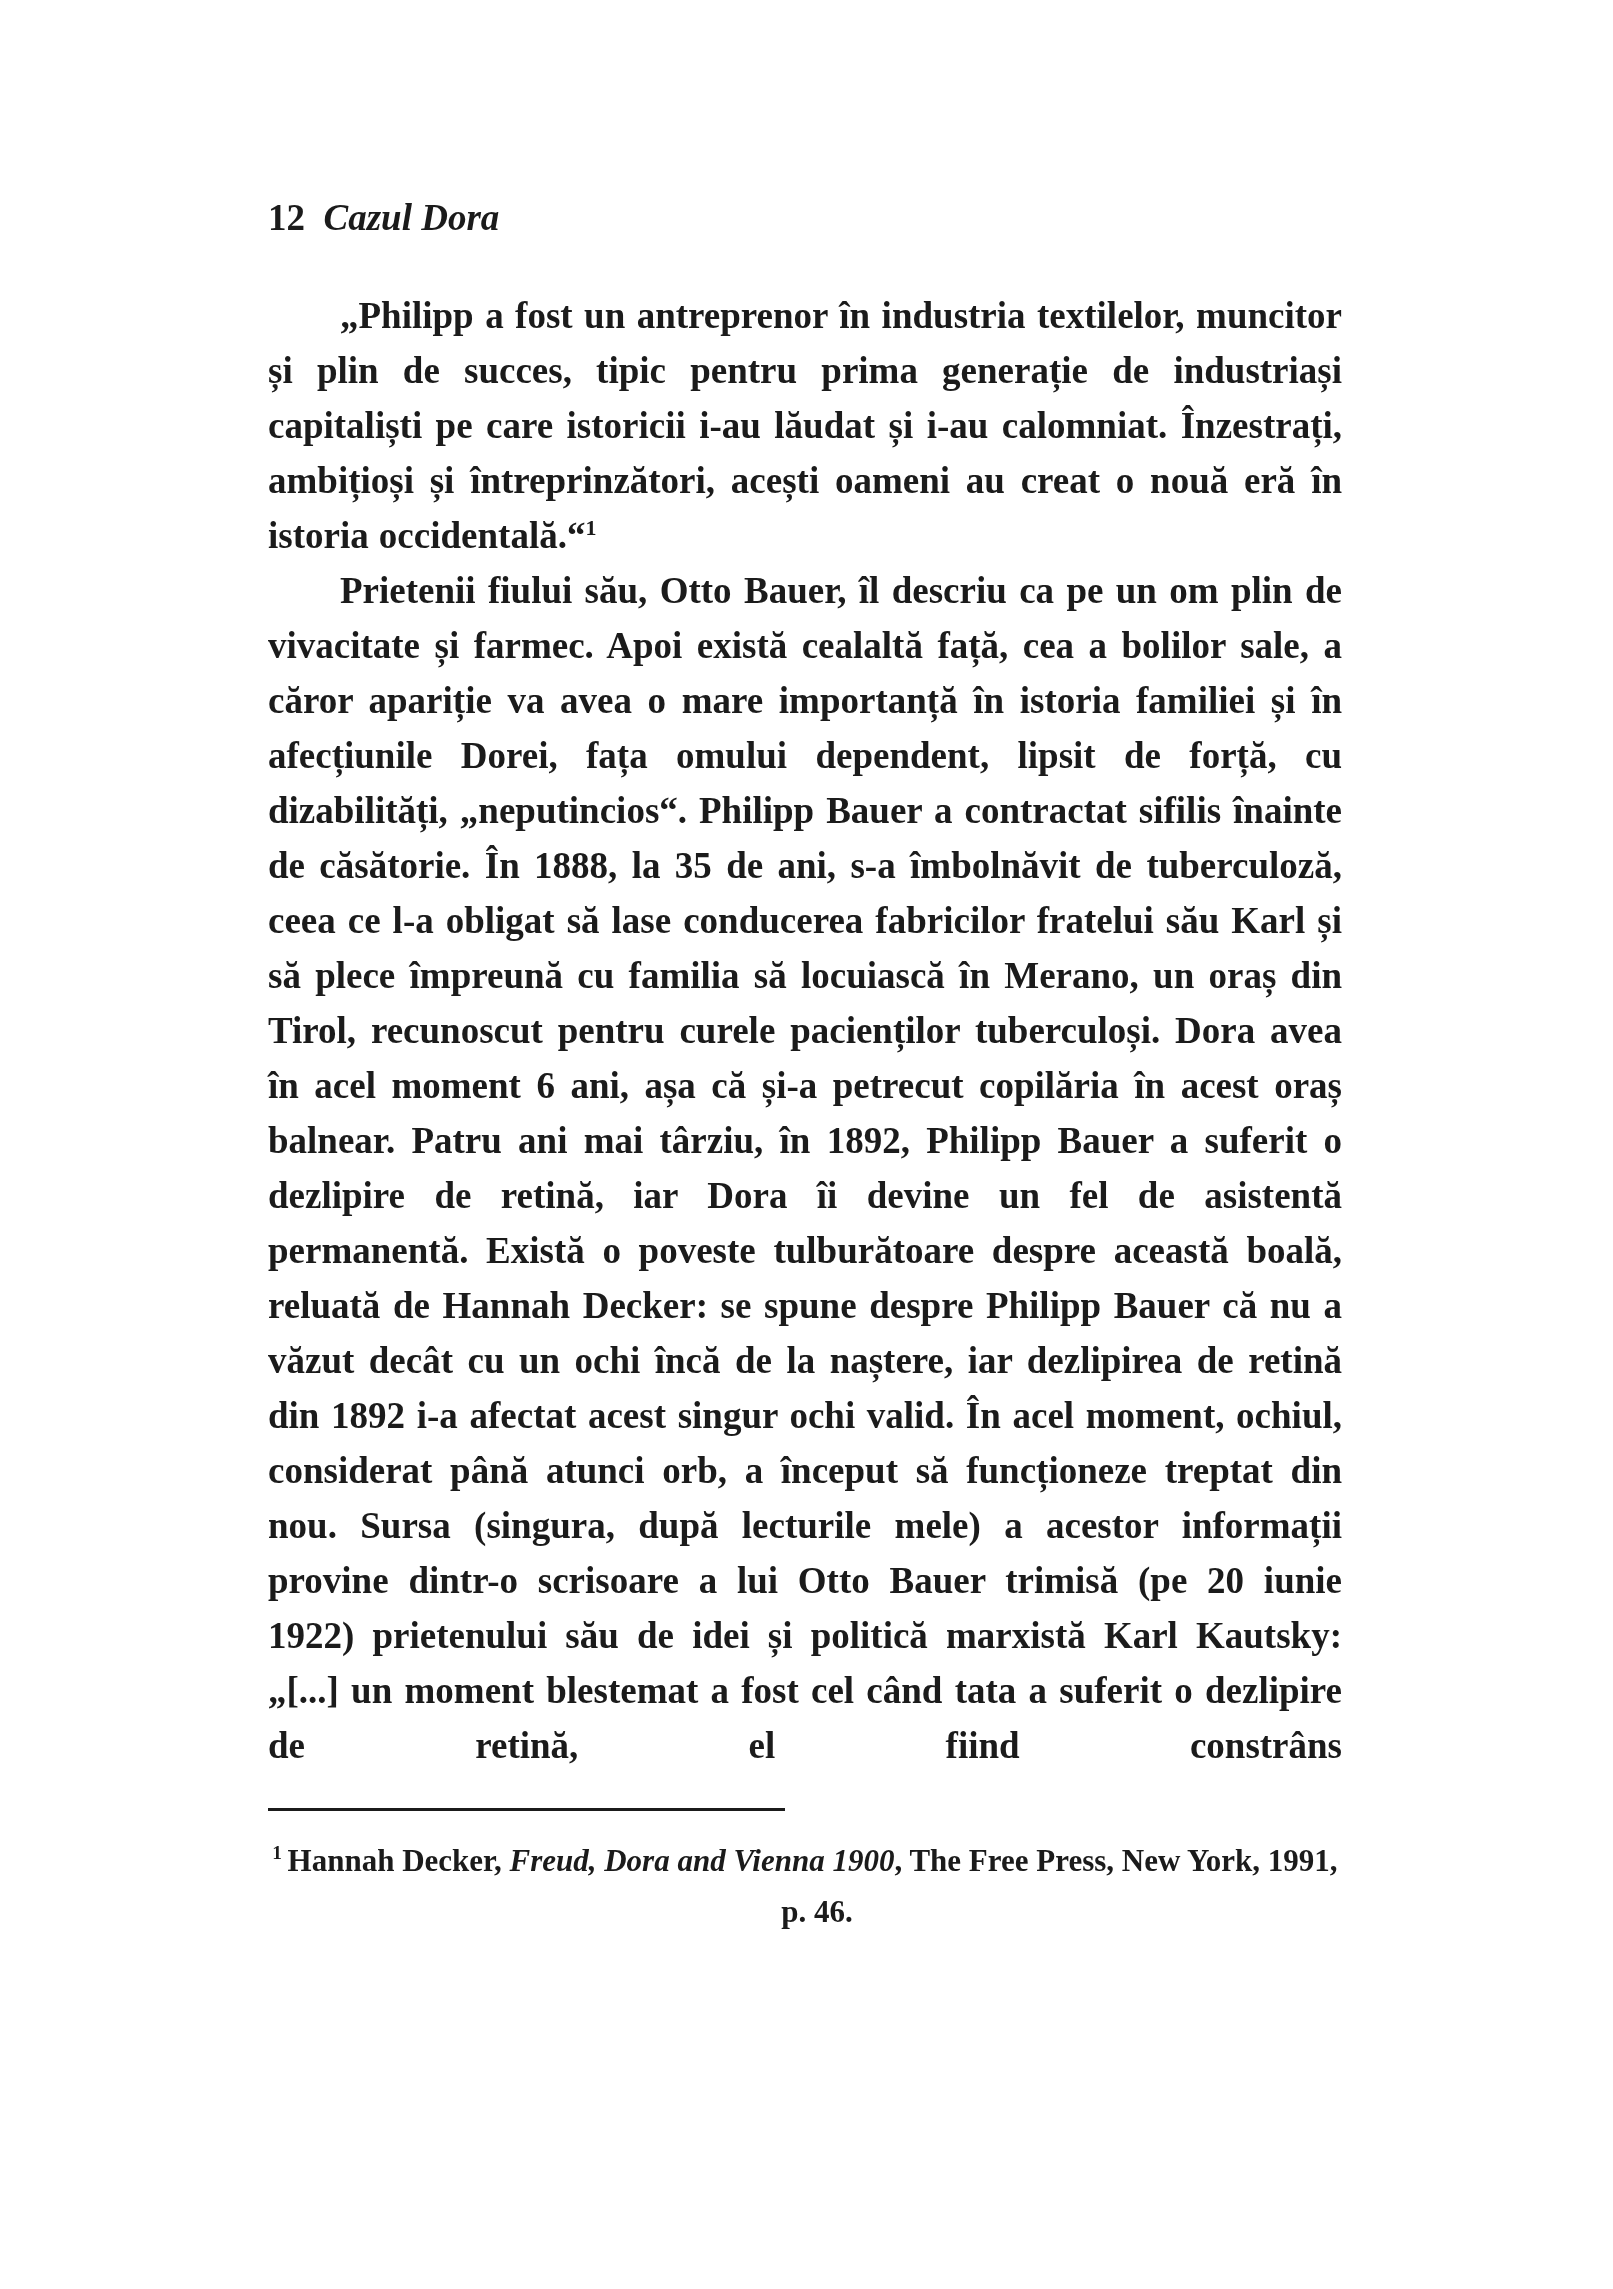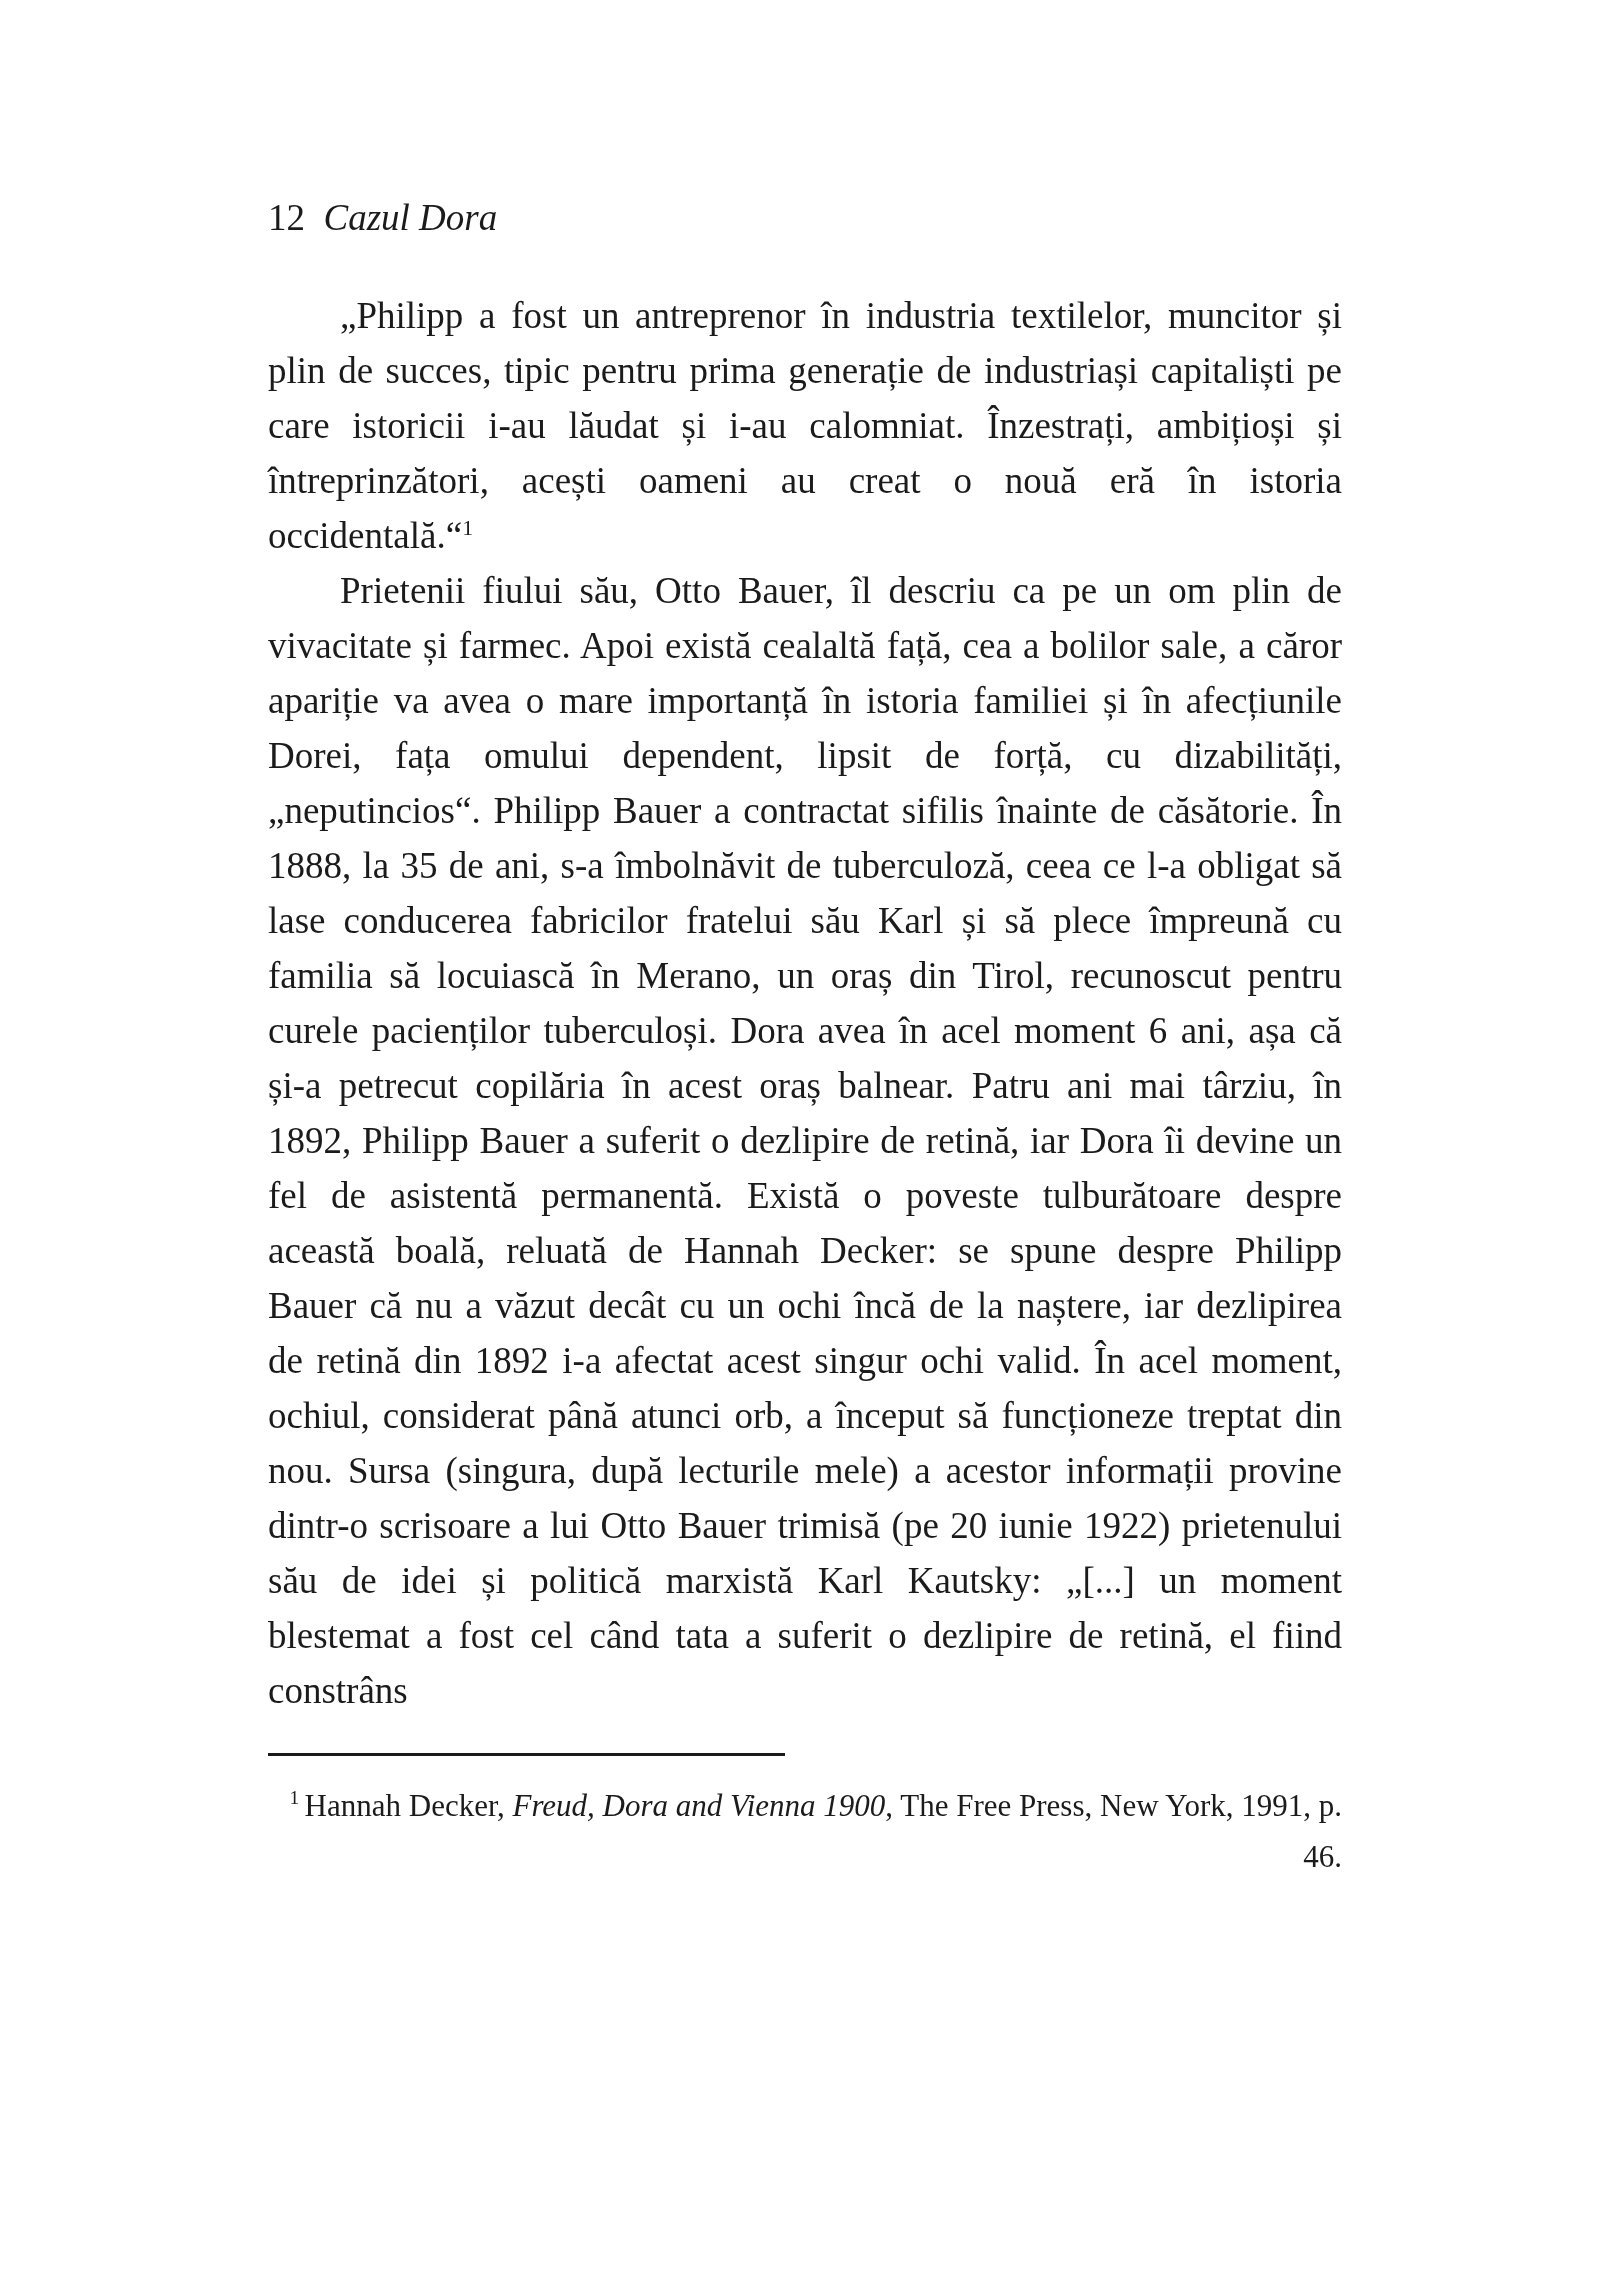--- a/index.html
+++ b/index.html
@@ -7,20 +7,21 @@
     background: #ffffff;
   }
   .page {
     position: relative;
     width: 1613px;
     height: 2290px;
     background: #ffffff;
     font-family: "Liberation Serif", "DejaVu Serif", serif;
     color: #1b1b1b;
     overflow: hidden;
+    font-weight: bold;
   }
   .content {
     position: absolute;
     left: 268px;
     top: 196px;
     width: 1074px;
   }
   .page-header {
     font-size: 37px;
     line-height: 44px;
@@ -52,21 +53,21 @@
     width: 517px;
     height: 2.8px;
     background: #1b1b1b;
     margin-bottom: 24px;
   }
   .footnote {
     font-size: 31px;
     line-height: 51px;
     padding-left: 24px;
     text-indent: -24px;
-    text-align: right;
+    text-align: center;
   }
   .footnote sup.fn-marker {
     font-size: 19.4px;
     line-height: 0;
     vertical-align: super;
     margin-right: 5.5px;
   }
 </style>
 </head>
 <body>

